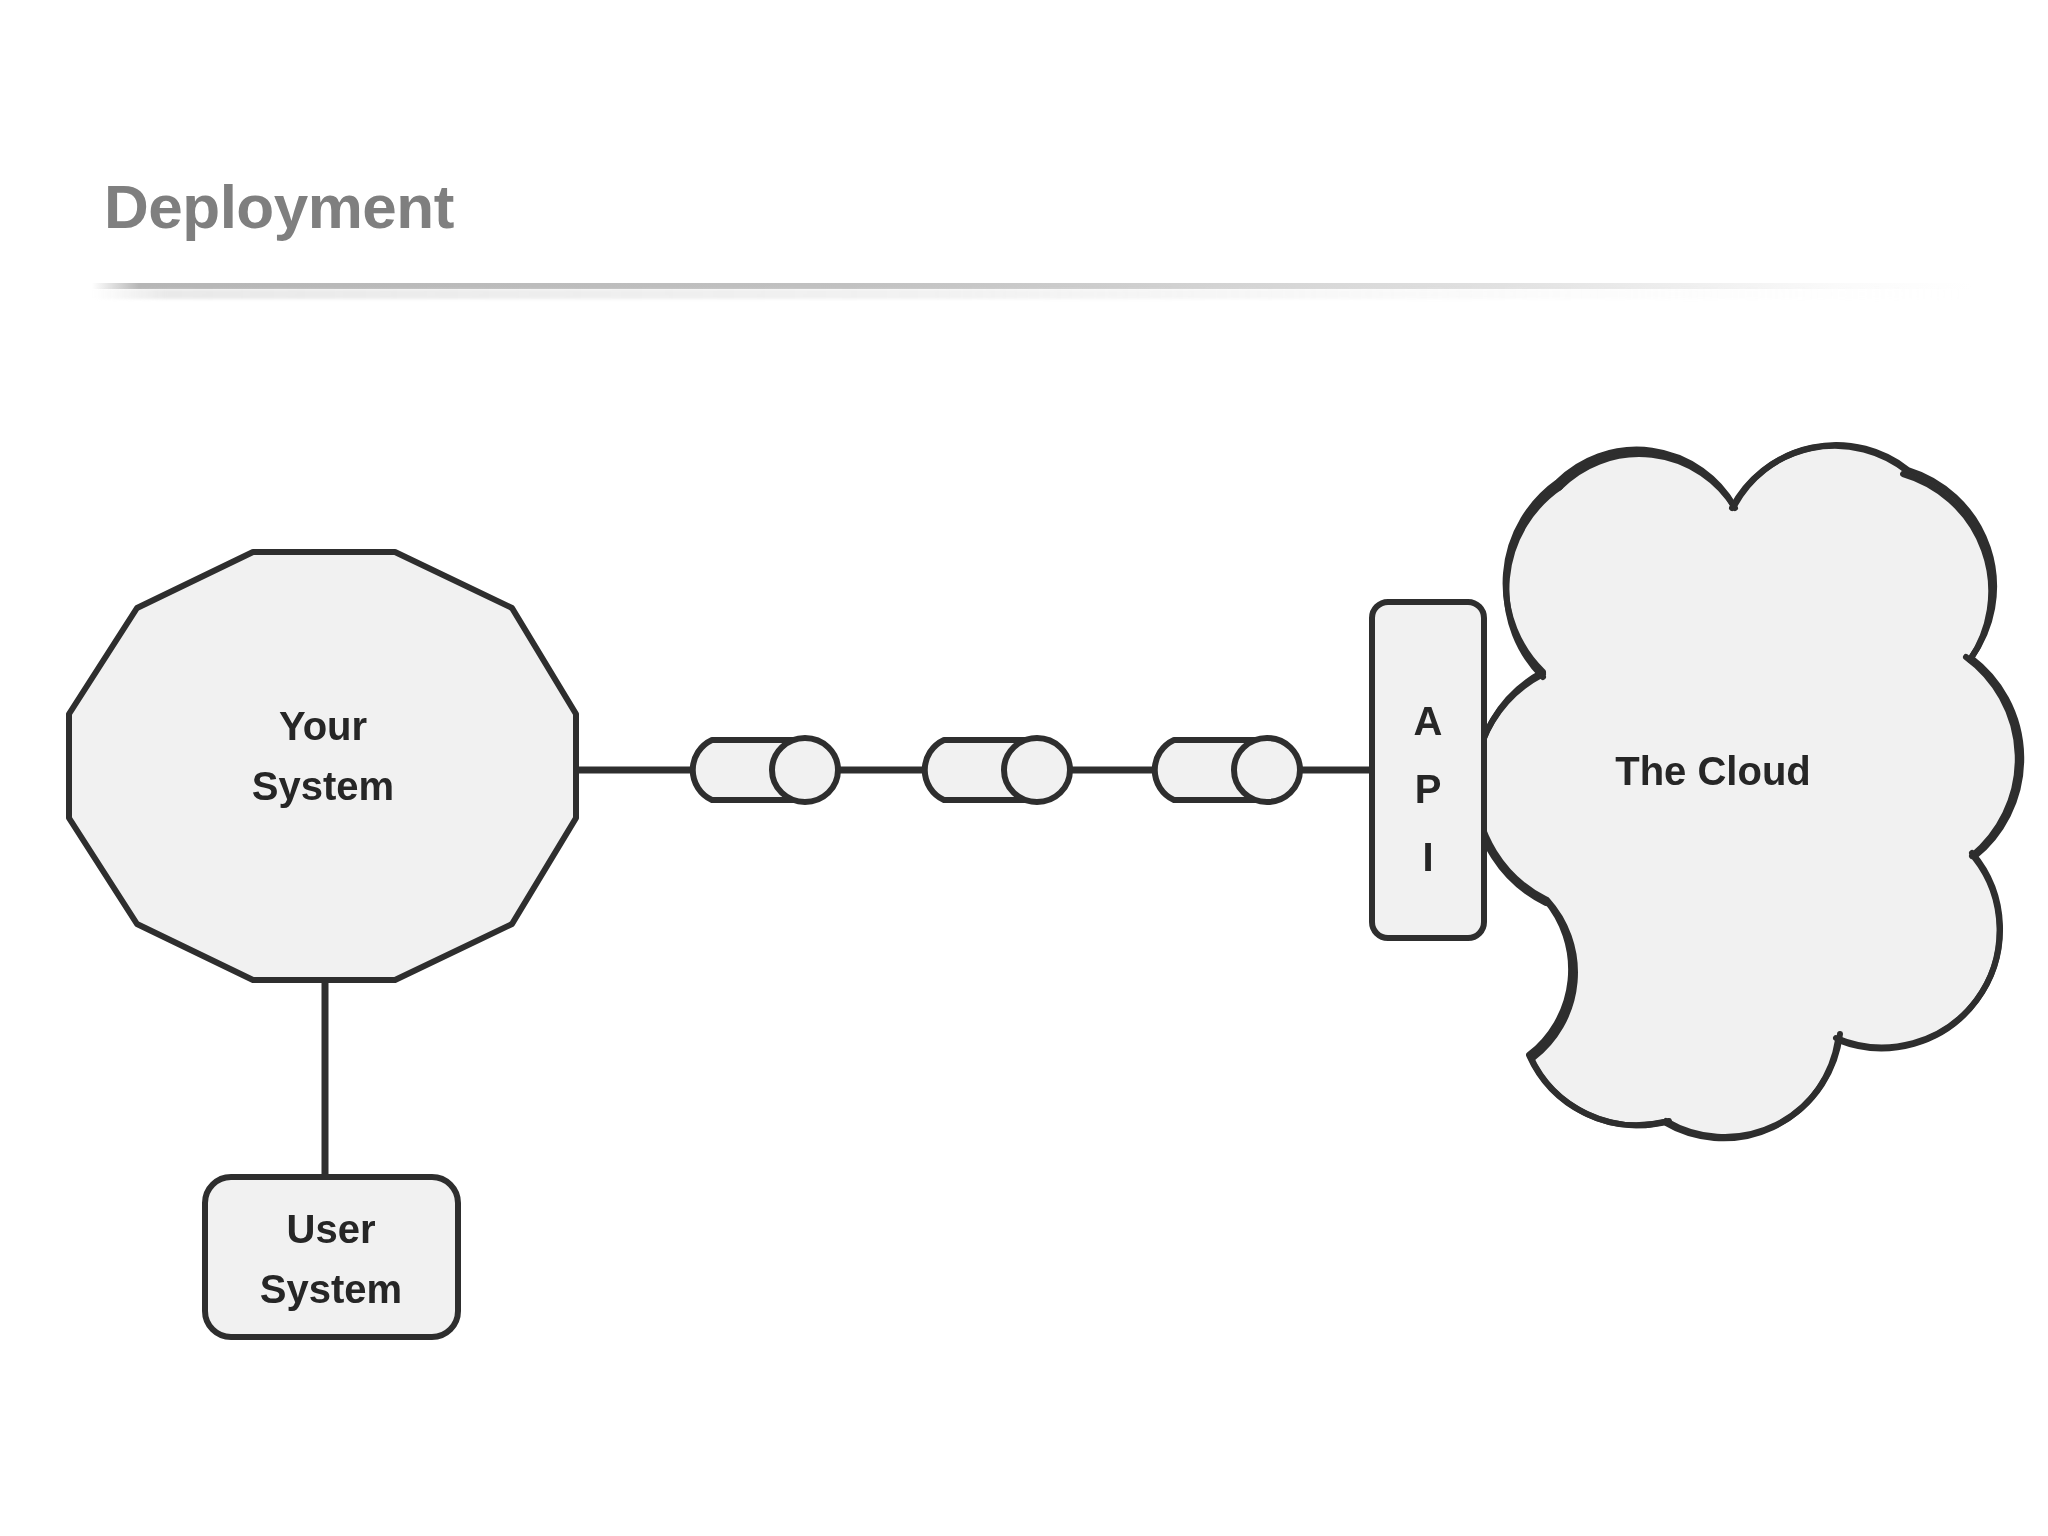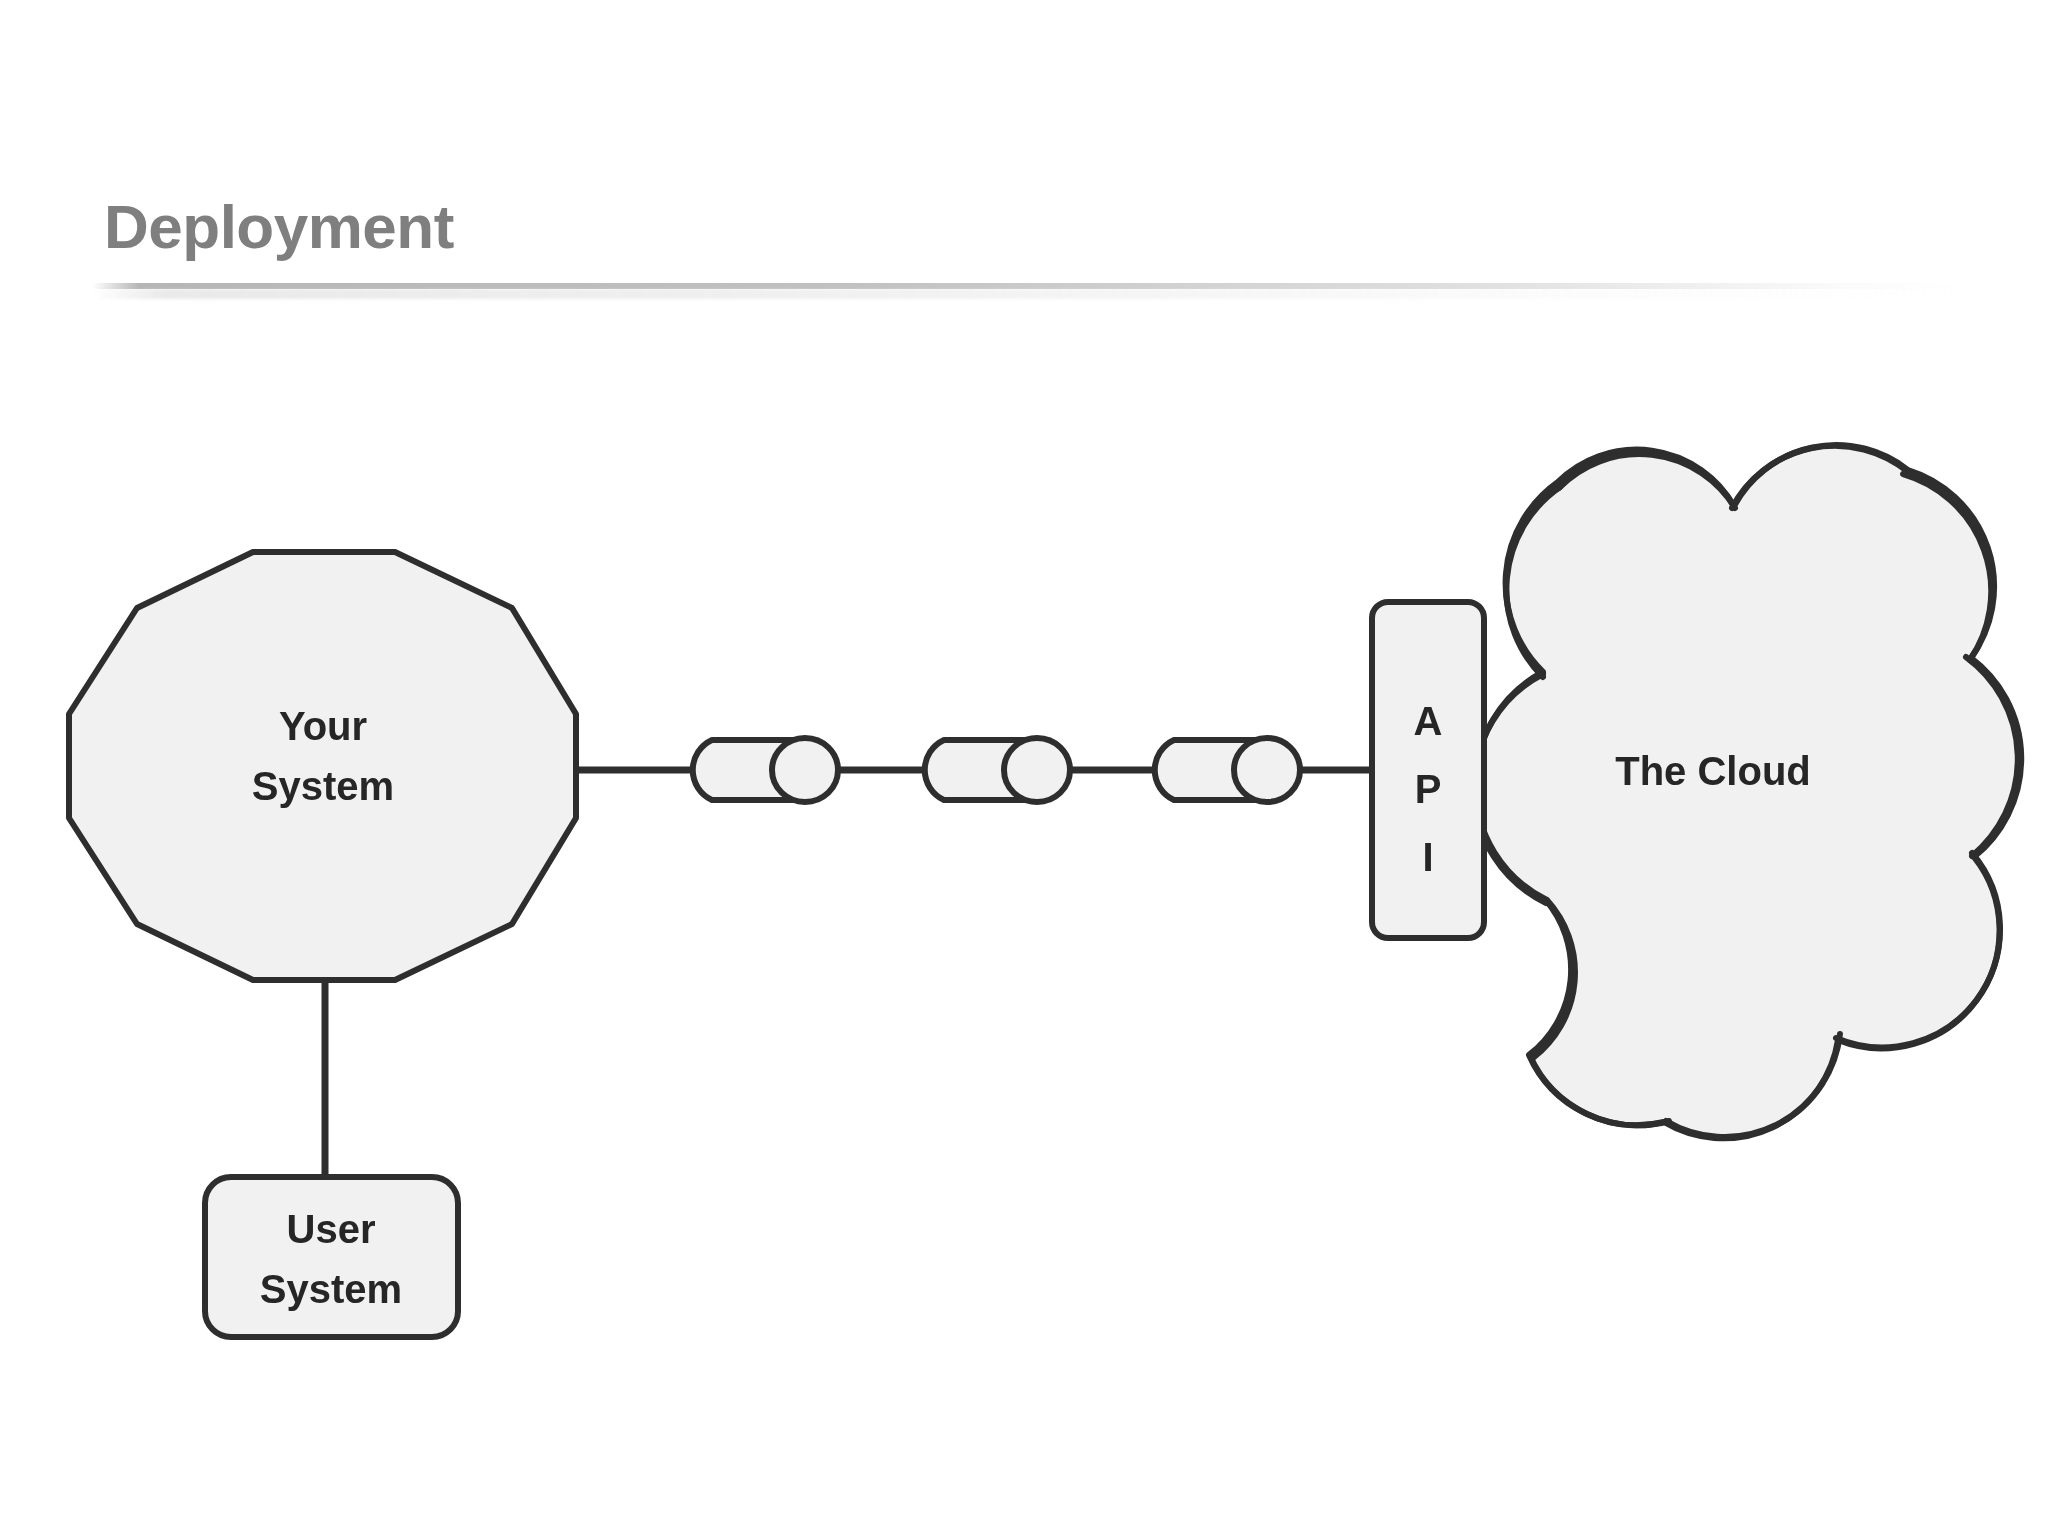--- a/index.html
+++ b/index.html
@@ -28,21 +28,20 @@
   #slide-title {
     position: absolute;
     left: 104px;
     top: 176px;
     font-size: 62px;
     font-weight: bold;
     color: #7f7f7f;
     letter-spacing: -0.5px;
     line-height: 1;
     white-space: nowrap;
-    margin-top: 20px;
   }
 
   
   #title-rule {
     position: absolute;
     left: 92px;
     top: 283px;
     width: 1880px;
     height: 6px;
     background: linear-gradient(to right,

